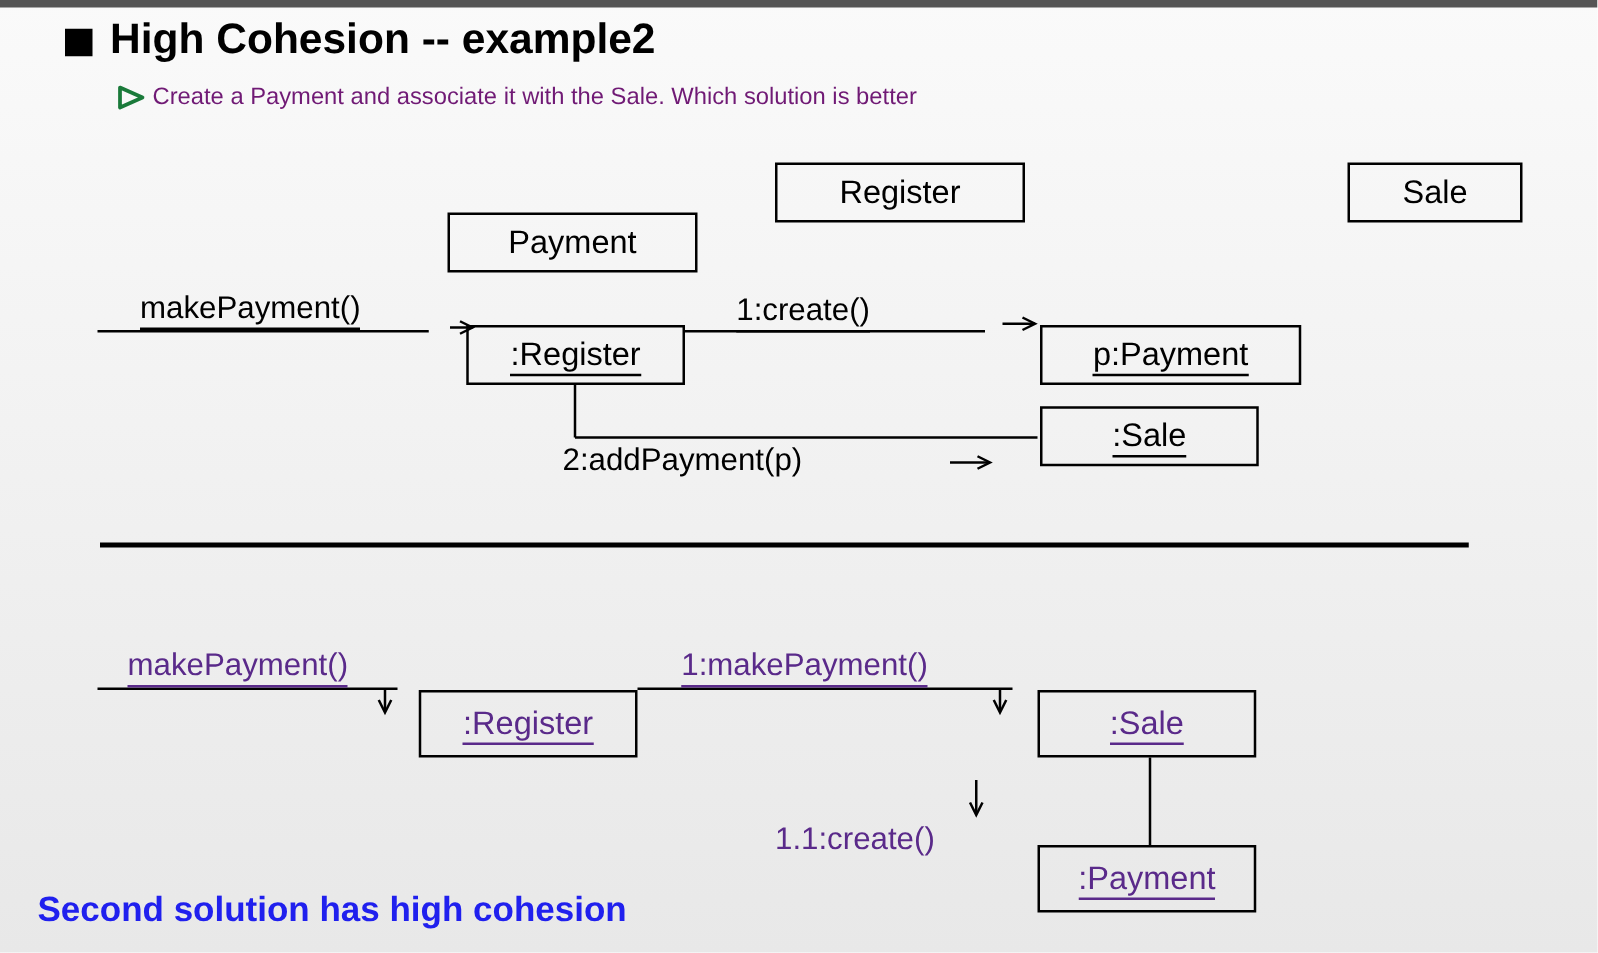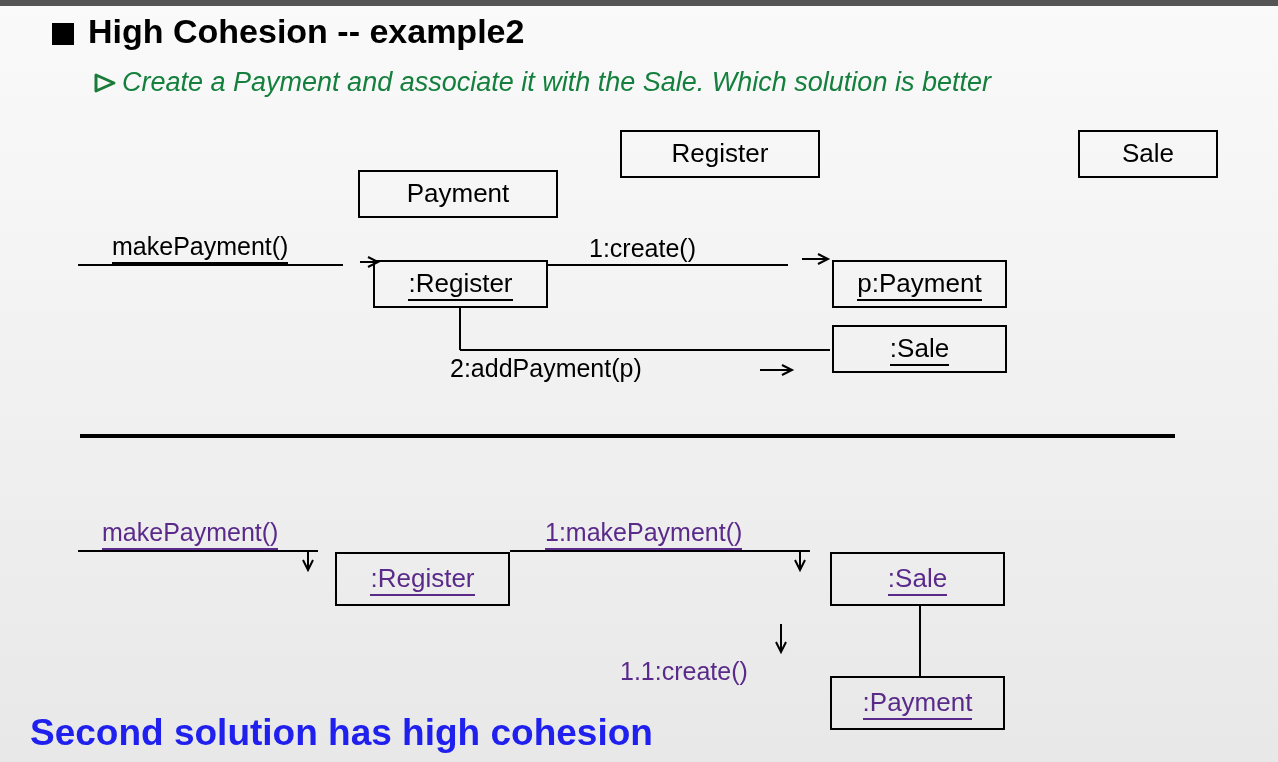--- a/index.html
+++ b/index.html
@@ -35,23 +35,22 @@
     font-weight: bold;
     color: #000;
   }
   .sub-row {
     display: flex;
     align-items: center;
     margin-top: 16px;
     margin-left: 94px;
   }
   .sub-text {
-    font-size: 27px;
-    color: #15803d;
-    font-style: italic;
+    font-size: 19px;
+    color: #701a75;
   }
   .arrow-bullet {
     margin-right: 6px;
     display: inline-block;
   }
   .arrow-bullet svg { display: block; }
   .box {
     position: absolute;
     border: 2px solid #000;
     background: transparent;
@@ -72,21 +71,21 @@
   .label.ul { border-bottom: 2px solid #000; padding-bottom: 1px; }
   .label.purple { color: #5a2a8a; }
   .label.purple.ul { border-bottom-color: #5a2a8a; }
   .divider {
     position: absolute;
     height: 4px;
     background: #000;
   }
   .footer-note {
     position: absolute;
-    font-size: 37px;
+    font-size: 28px;
     font-weight: bold;
     color: #2020ee;
   }
   svg.conn { position: absolute; overflow: visible; pointer-events: none; }
 </style>
 </head>
 <body>
 
 <div class="topbar"></div>
 
@@ -127,21 +126,21 @@
     <span class="txt">:Register</span>
   </div>
 
   <svg class="conn" style="left:548px; top:250px;" width="284" height="30">
     <line x1="0" y1="3" x2="240" y2="3" stroke="#000" stroke-width="2"></line>
     <line x1="254" y1="-3" x2="280" y2="-3" stroke="#000" stroke-width="2"></line>
     <polyline points="270,-8 280,-3 270,2" fill="none" stroke="#000" stroke-width="2"></polyline>
   </svg>
   <div class="label ul" style="left:589px; top:222px;">1:create()</div>
 
-  <div class="box underline" style="left:832px; top:248px; width:175px; height:48px;">
+  <div class="box underline" style="left:832px; top:248px; width:209px; height:48px;">
     <span class="txt">p:Payment</span>
   </div>
 
   <div class="box underline" style="left:832px; top:313px; width:175px; height:48px;">
     <span class="txt">:Sale</span>
   </div>
 
   <svg class="conn" style="left:460px; top:296px;" width="380" height="50">
     <line x1="0" y1="0" x2="0" y2="42" stroke="#000" stroke-width="2"></line>
     <line x1="0" y1="42" x2="370" y2="42" stroke="#000" stroke-width="2"></line>

